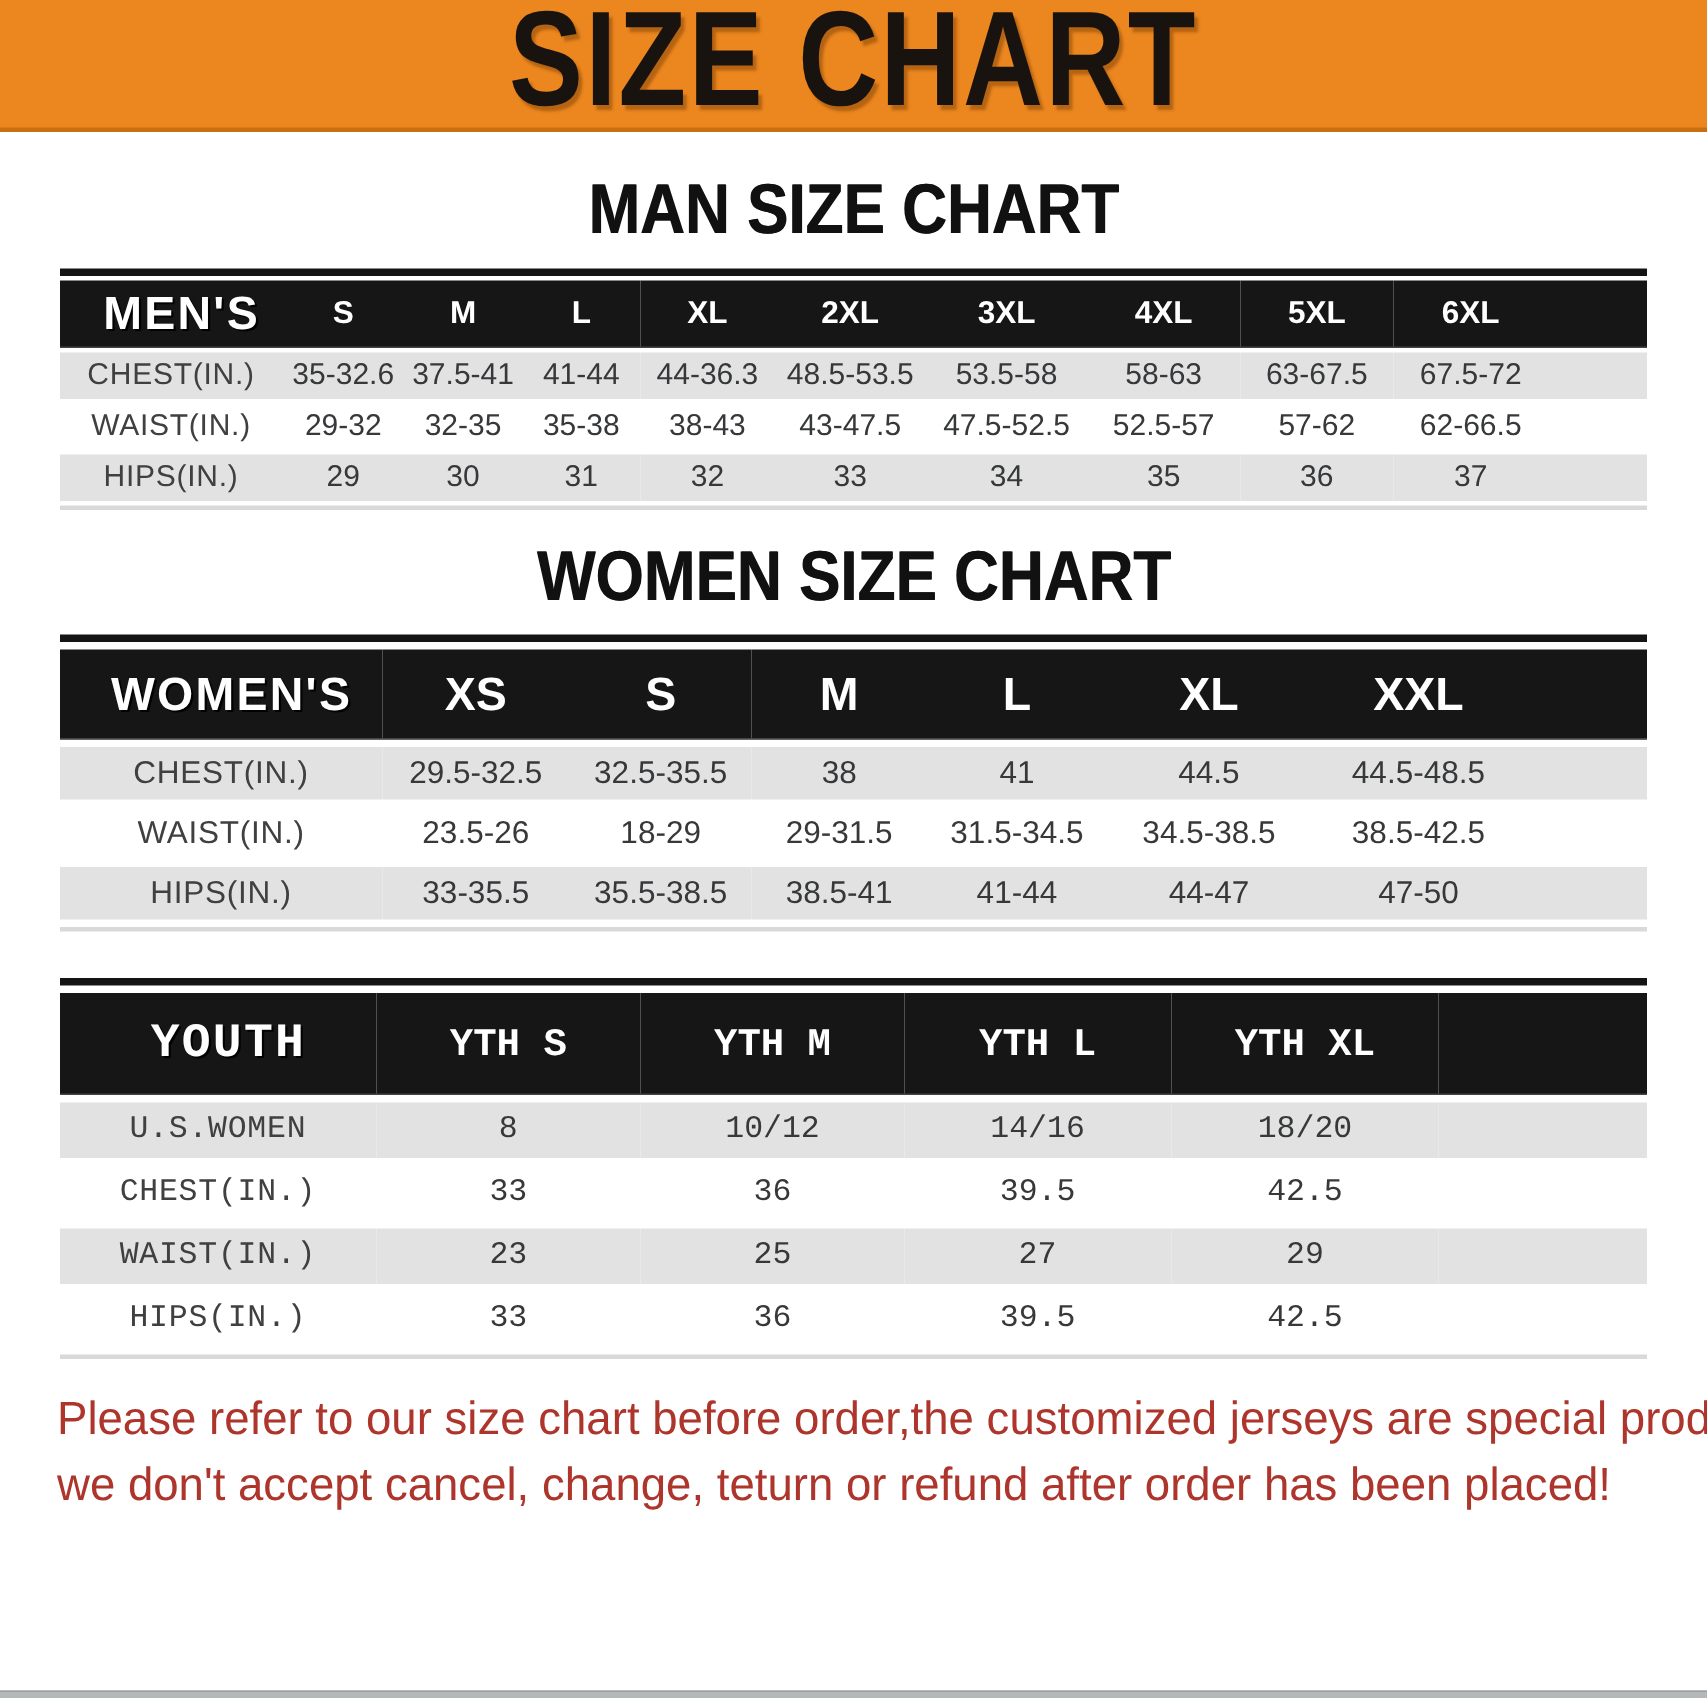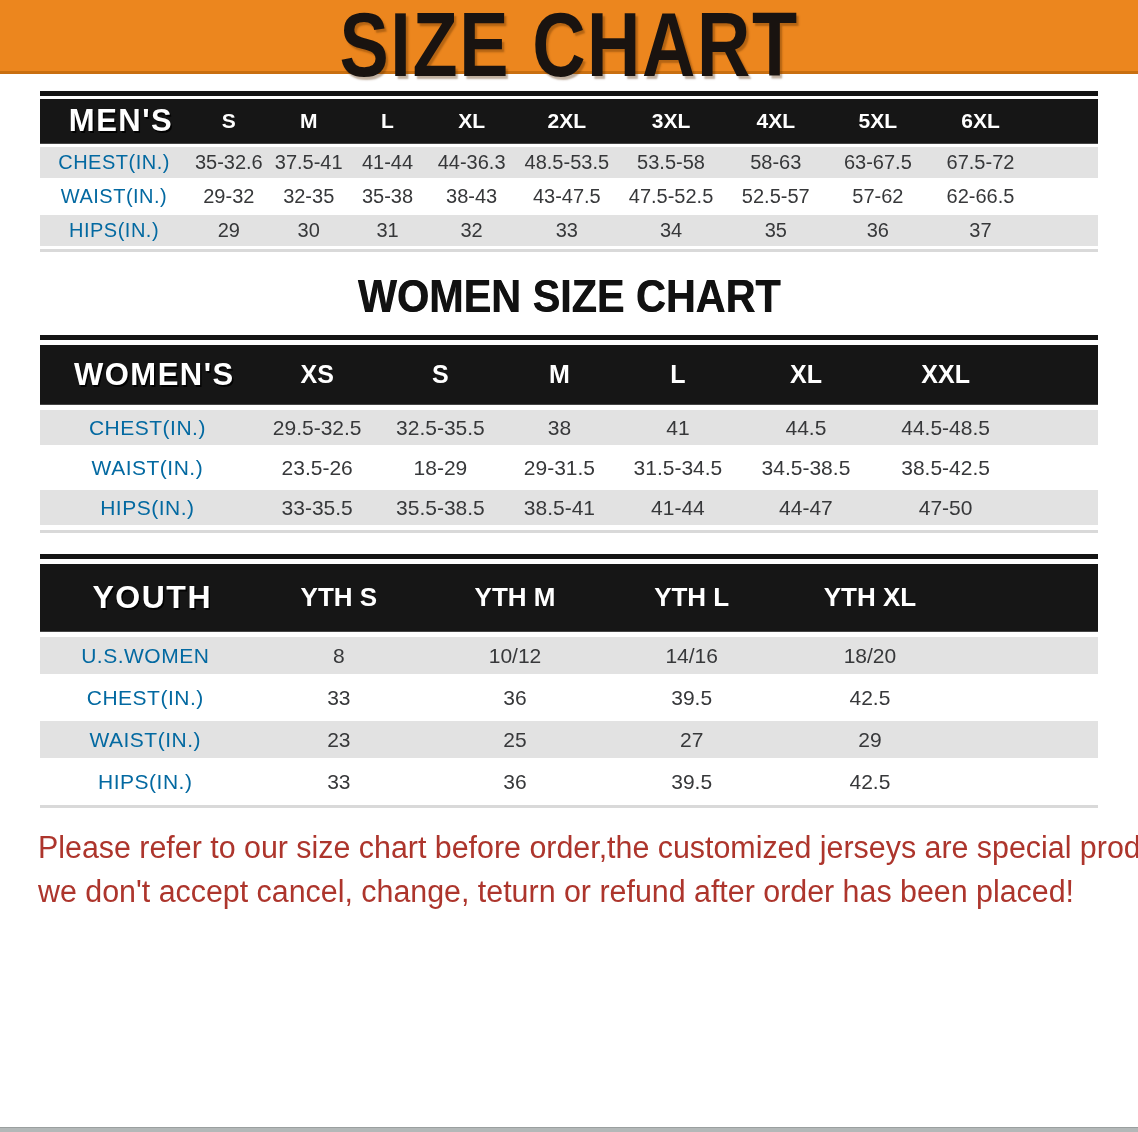--- a/index.html
+++ b/index.html
@@ -20,23 +20,23 @@
   body{
     width:1138px;height:1132px;background:#FFFFFF;
     font-family:"Liberation Sans","DejaVu Sans",sans-serif;
     color:var(--cell-text);
     overflow:hidden;position:relative;
   }
   .page{width:1138px;height:1132px;position:relative;overflow:hidden;}
 
   
   .banner{
-    width:100%;height:74px;background:var(--banner-bg);
+    width:100%;height:88px;background:var(--banner-bg);
     border-bottom:3px solid var(--banner-edge);
-    display:flex;align-items:flex-start;justify-content:center;
+    display:flex;align-items:flex-end;justify-content:center;
   }
   .banner-title{
     display:inline-block;
     font-size:90px;font-weight:700;line-height:1;
     color:#191310;letter-spacing:2px;
     transform:scaleX(0.82);transform-origin:center;
     text-shadow:3px 3px 2px rgba(90,45,0,0.38);
     white-space:nowrap;
   }
 
@@ -55,57 +55,57 @@
   .youth .section-heading{margin-top:60px;}
 
   
   .table-wrap{
     width:1058px;margin:0 auto;
     border-top:5px solid var(--rule-dark);
     border-bottom:3px solid var(--rule-light);
   }
   .men   .table-wrap{margin-top:17px;}
   .women .table-wrap{margin-top:16px;}
-  .youth .table-wrap{margin-top:21px;}
+  .youth .table-wrap{margin-top:31px;font-family:Liberation Mono, monospace;}
 
   table.size-table{
     width:100%;table-layout:fixed;
     border-collapse:separate;
   }
   .t-men  {border-spacing:0 3px;}
   .t-women{border-spacing:0 5px;}
   .t-youth{border-spacing:0 5px;}
 
   thead th{
     background:var(--band-bg);color:var(--band-text);
     font-weight:700;text-align:center;padding:0;
     border-bottom:1px solid #454545;
     white-space:nowrap;overflow:hidden;
   }
   thead th.corner{
     text-align:center;padding-left:14px;letter-spacing:1.5px;
     text-shadow:1.5px 1.5px 0 rgba(0,0,0,0.9);
   }
   .t-men   thead th{height:45px;font-size:21px;}
-  .t-women thead th{height:60px;font-size:25px;}
+  .t-women thead th{height:60px;font-size:31px;}
   .t-youth thead th{height:68px;font-size:26px;}
   .t-men   thead th.corner{font-size:31px;}
   .t-women thead th.corner{font-size:31px;}
   .t-youth thead th.corner{font-size:32px;}
 
   tbody td{
     text-align:center;padding:0;color:var(--cell-text);
     white-space:nowrap;overflow:hidden;font-weight:400;
   }
   tbody tr:nth-child(odd)  td{background:var(--row-alt-bg);}
   tbody tr:nth-child(even) td{background:var(--row-bg);}
   .t-men   tbody td{height:31px;font-size:20px;}
   .t-women tbody td{height:35px;font-size:21px;}
   .t-youth tbody td{height:37px;font-size:21px;}
-  tbody td.row-label{letter-spacing:0.5px;color:#0369a1;}
+  tbody td.row-label{letter-spacing:0.5px;color:#404040;}
 
   
   .disclaimer{
     margin:18px 0 0;padding-left:38px;
     color:var(--disclaimer-text);
     font-size:31px;line-height:1.42;font-weight:400;
   }
   .d-line{display:block;transform:scaleX(0.98);transform-origin:left;white-space:nowrap;}
 
   .bottom-strip{
@@ -116,20 +116,21 @@
 </head>
 <body>
 
 <div class="page">
 
   <header class="banner">
     <span class="banner-title">SIZE CHART</span>
   </header>
 
   <section class="chart-section men">
+    <h2 class="section-heading"><span class="squeeze">MAN SIZE CHART</span></h2>
     <div class="table-wrap">
       <table class="size-table t-men">
           <colgroup>
             <col style="width: 14%;">
             <col style="width: 7.7%;">
             <col style="width: 7.4%;">
             <col style="width: 7.5%;">
             <col style="width: 8.4%;">
             <col style="width: 9.6%;">
             <col style="width: 10.1%;">

